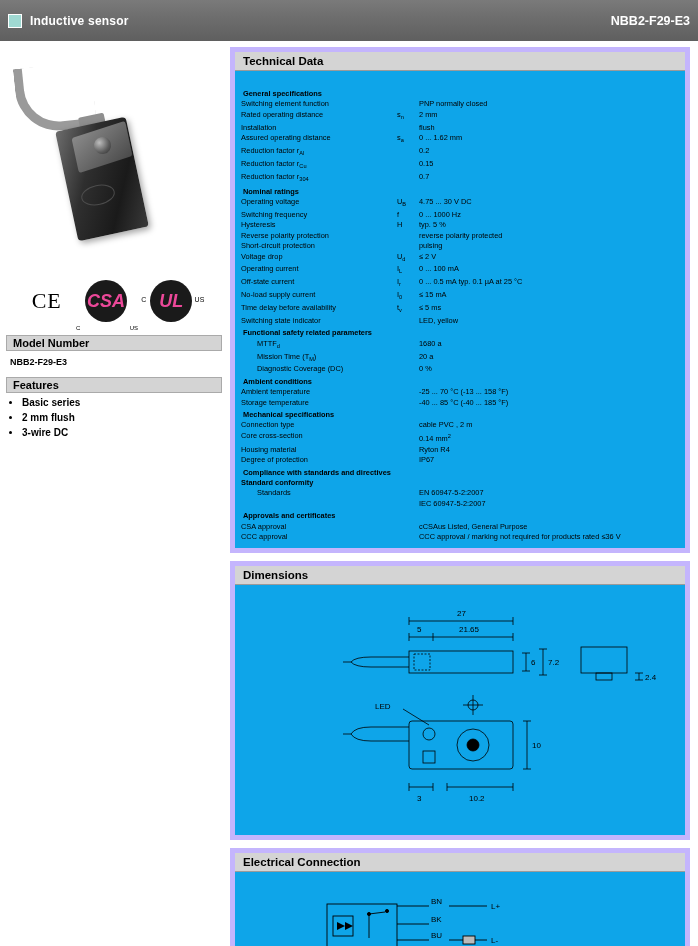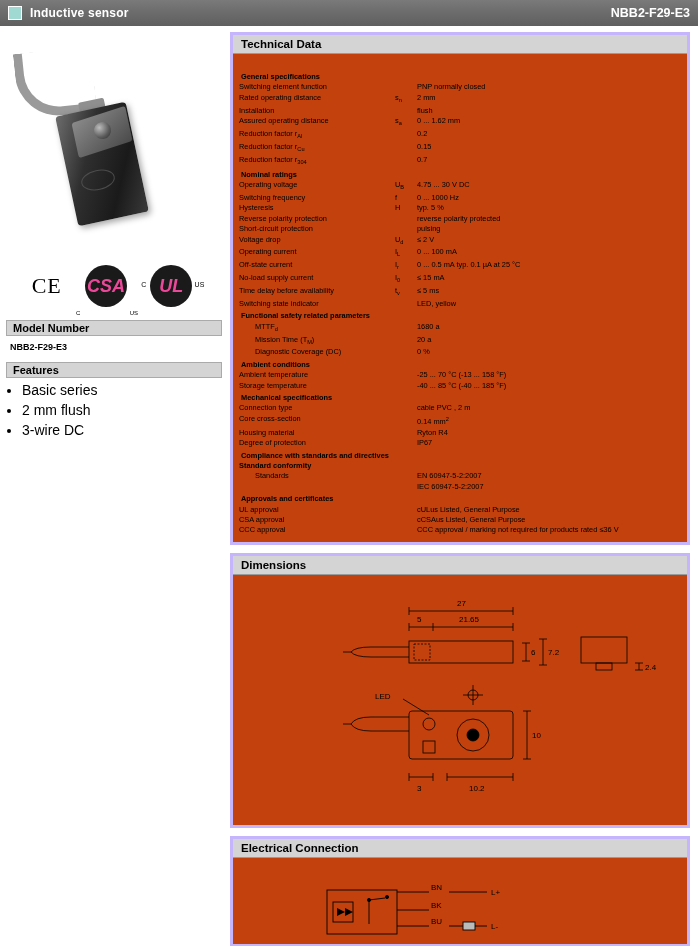--- a/index.html
+++ b/index.html
@@ -10,21 +10,21 @@
     background: #ffffff;
     font-family: "Liberation Sans", sans-serif;
     font-size: 7.5px;
     color: #000000;
     position: relative;
     overflow: hidden;
   }
 
   
   .header {
-    height: 26px;
+    height: 41px;
     background: linear-gradient(to bottom, #7a7a7a 0%, #6e6e6e 40%, #5f5f5f 100%);
     display: flex;
     align-items: center;
     padding: 8px 8px;
     color: #ffffff;
   }
   .header-icon {
     width: 14px; height: 14px;
     border: 1px solid #ffffff;
     background: #9fd9d2;
@@ -133,24 +133,24 @@
   .sec-bar {
     background: #d4d4d4;
     border: 1px solid #aaaaaa;
     font-size: 11px;
     font-weight: bold;
     padding: 1px 6px;
     margin-top: 8px;
   }
   .sec-body { padding: 6px 4px 2px 4px; font-size: 9px; font-weight: bold; }
   ul.features { margin: 4px 0 0 0; padding-left: 16px; }
-  ul.features li { font-size: 14px; font-weight: normal; margin-bottom: 4px; }
-
-  
-  .panel { border: 3px solid #c4b5fd; background: #c2410c; }
+  ul.features li { font-size: 10px; font-weight: bold; margin-bottom: 4px; }
+
+  
+  .panel { border: 5px solid #c4b5fd; background: #0ea5e9; }
   .panel-bar {
     background: #d4d4d4;
     border-bottom: 1px solid #9a9a9a;
     font-size: 11.5px;
     font-weight: bold;
     padding: 3px 8px;
   }
   .panel-inner { padding: 16px 4px 6px 6px; }
 
   table.spec { width: 100%; border-collapse: collapse; }
@@ -390,25 +390,20 @@
                 <td class="c2"></td>
                 <td class="c3">EN 60947-5-2:2007</td>
               </tr>
               <tr class="sub">
                 <td class="c1"></td>
                 <td class="c2"></td>
                 <td class="c3">IEC 60947-5-2:2007</td>
               </tr>
               <tr class="group">
                 <td class="c1" colspan="3">Approvals and certificates</td>
-              </tr>
-              <tr>
-                <td class="c1">UL approval</td>
-                <td class="c2"></td>
-                <td class="c3">cULus Listed, General Purpose</td>
               </tr>
               <tr>
                 <td class="c1">CSA approval</td>
                 <td class="c2"></td>
                 <td class="c3">cCSAus Listed, General Purpose</td>
               </tr>
               <tr>
                 <td class="c1">CCC approval</td>
                 <td class="c2"></td>
                 <td class="c3">CCC approval / marking not required for products rated ≤36 V</td>

